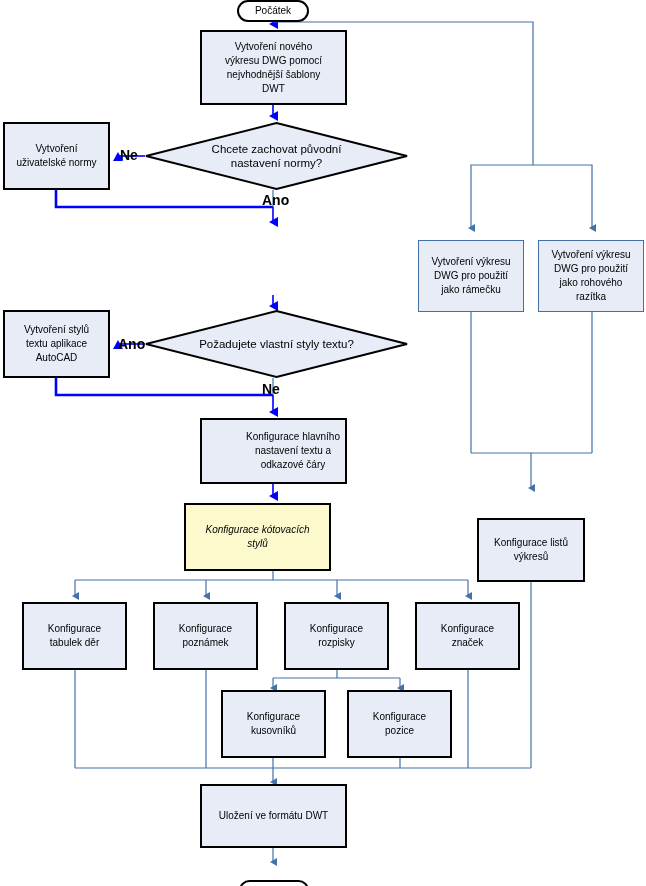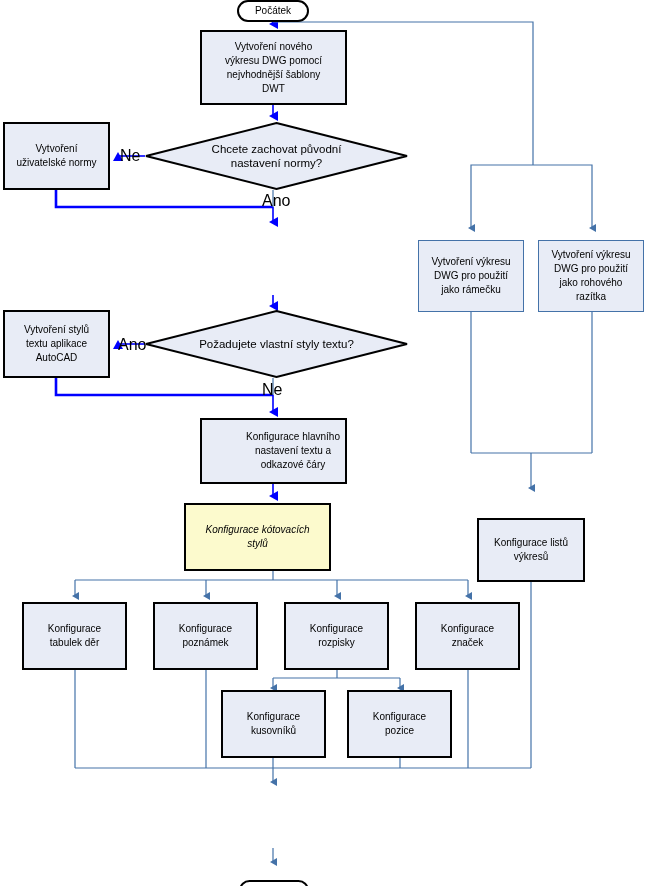--- a/index.html
+++ b/index.html
@@ -71,26 +71,27 @@
     display: flex;
     align-items: center;
     justify-content: center;
     text-align: center;
     font-size: 11.5px;
     line-height: 14px;
     color: #000000;
   }
   .edge-label {
     position: absolute;
-    font-size: 16px;
+    font-size: 14px;
     line-height: 11px;
     color: #000000;
     background: transparent;
     z-index: 6;
     white-space: nowrap;
+    font-weight: bold;
   }
   .nlabel { white-space: pre-line; }
 </style>
 </head>
 <body>
 
 <div id="canvas">
 
   <svg id="edges" viewBox="0 0 646 886" xmlns="http://www.w3.org/2000/svg">
     <defs>
@@ -240,20 +241,23 @@
   <div class="node proc" style="left:221px; top:690px; width:105px; height:68px;">
     <span class="nlabel">Konfigurace
 kusovníků</span>
   </div>
 
   <div class="node proc" style="left:347px; top:690px; width:105px; height:68px;">
     <span class="nlabel">Konfigurace
 pozice</span>
   </div>
 
+  <div class="node proc" style="left:200px; top:784px; width:147px; height:64px;">
+    <span class="nlabel">Uložení ve formátu DWT</span>
+  </div>
 
   <div class="node term" style="left:239px; top:864px; width:70px; height:21px;margin-top:16px;">
     <span class="nlabel">Konec</span>
   </div>
 
   <div class="node proc-thin" style="left:418px; top:240px; width:106px; height:72px;">
     <span class="nlabel">Vytvoření výkresu
 DWG pro použití
 jako rámečku</span>
   </div>

